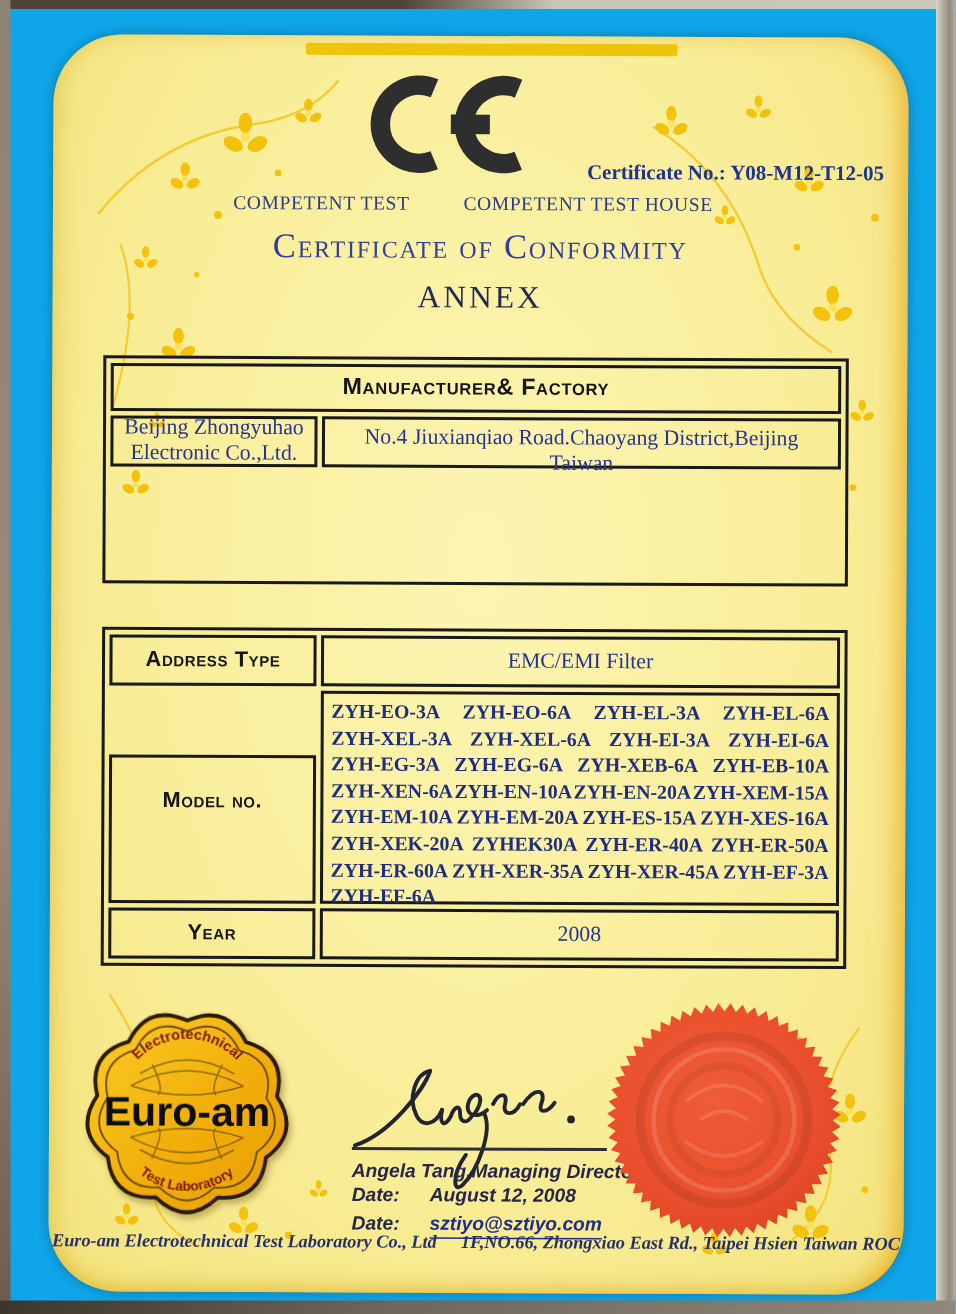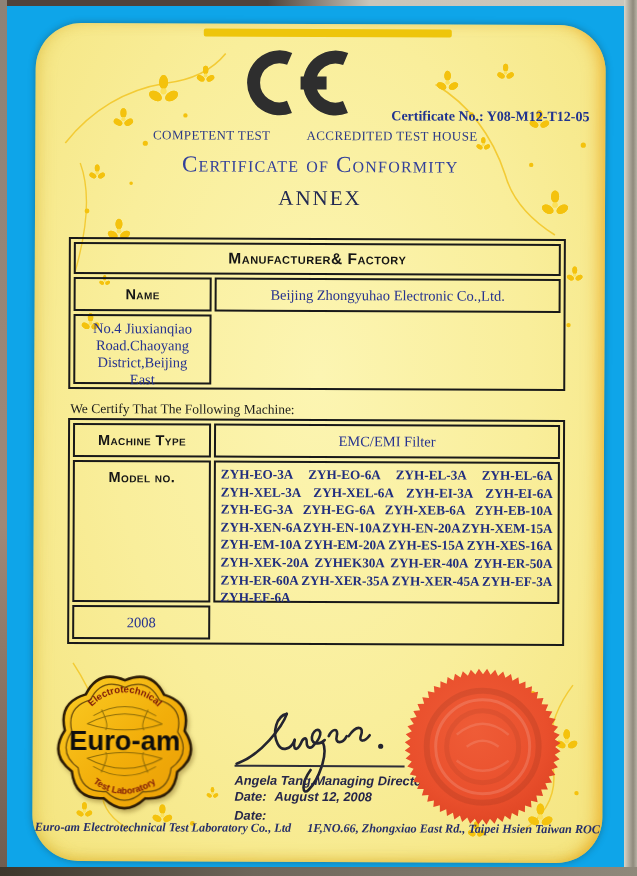--- a/index.html
+++ b/index.html
@@ -42,28 +42,28 @@
   .t-head{font-family:"Liberation Sans","DejaVu Sans",sans-serif;font-weight:bold;font-size:15.5px;
     font-variant:small-caps;color:#141414;letter-spacing:.5px;}
   .t-label{font-family:"Liberation Sans","DejaVu Sans",sans-serif;font-weight:bold;font-size:14.5px;
     font-variant:small-caps;color:#161616;letter-spacing:.4px;}
   .t-val{font-size:14.5px;color:#273390;text-align:center;}
   .addr-cell{flex-direction:column;justify-content:space-evenly;padding:4px 6px;}
   .model-cell{flex-direction:column;align-items:stretch;justify-content:flex-start;
     padding:3px 5px 2px 5px;}
   .model-row{display:flex;justify-content:space-between;line-height:17.6px;font-size:13.2px;
     font-weight:bold;color:#202d7e;}
-  .model-label-cell{align-items:flex-start;padding-top:7px;}
+  .model-label-cell{align-items:flex-start;padding-top:21px;margin-top:43px;}
   .certify{position:absolute;left:36px;top:378px;font-size:13.5px;color:#1d1d1d;}
   
   .signoff{position:absolute;left:202px;top:741px;width:210px;
     font-family:"Liberation Sans","DejaVu Sans",sans-serif;font-style:italic;font-weight:bold;
     color:#26264a;font-size:12.8px;}
   .sig-rule{width:170px;border-top:2px solid #2e2e38;margin-bottom:6px;}
-  .signoff .row{display:flex;gap:8px;line-height:18.5px;text-align:right;}
+  .signoff .row{display:flex;gap:20px;line-height:18.5px;text-align:right;}
   .mail-val{color:#1f2d8a;border-bottom:1.5px solid #1f2d8a;}
   .footer-line{position:absolute;left:0;right:0;top:797px;display:flex;justify-content:center;
     gap:16px;font-style:italic;font-weight:bold;font-size:12.2px;color:#273069;z-index:6;}
   svg text{font-family:"Liberation Sans","DejaVu Sans",sans-serif;}
 </style>
 </head>
 <body>
 
 <div id="stage">
   <div class="band-top"></div>
@@ -144,40 +144,38 @@
         <path d="M49 13 A26 26 0 1 0 49 61"></path>
         <path d="M105 13 A26 26 0 1 0 105 61"></path>
         <path d="M60 37 H86"></path>
       </g>
     </svg>
 
     <div class="cert-no">Certificate No.: Y08-M12-T12-05</div>
 
     <div class="competent-row">
       <span>COMPETENT TEST</span>
-      <span>ACCREDITED TEST HOUSE</span>
+      <span>COMPETENT TEST HOUSE</span>
     </div>
 
     <div class="title">Certificate of Conformity</div>
     <div class="annex">ANNEX</div>
 
     <div class="cert-table" style="top:214px;grid-template-rows:32px 34px 70px;">
       <div class="cell span2 t-head">Manufacturer&amp; Factory</div>
-      <div class="cell t-label">Name</div>
       <div class="cell t-val">Beijing Zhongyuhao Electronic Co.,Ltd.</div>
       <div class="cell t-val addr-cell">
         <div>No.4 Jiuxianqiao Road.Chaoyang District,Beijing</div>
-        <div>East</div>
+        <div>Taiwan</div>
       </div>
     </div>
 
-    <div class="certify">We Certify That The Following Machine:</div>
 
     <div class="cert-table" style="top:395px;grid-template-rows:34px 142px 34px;">
-      <div class="cell t-label">Machine Type</div>
+      <div class="cell t-label">Address Type</div>
       <div class="cell t-val">EMC/EMI Filter</div>
       <div class="cell t-label model-label-cell">Model no.</div>
       <div class="cell model-cell">
         <div class="model-row">
           <span>ZYH-EO-3A</span>
           <span>ZYH-EO-6A</span>
           <span>ZYH-EL-3A</span>
           <span>ZYH-EL-6A</span>
         </div>
         <div class="model-row">
@@ -213,20 +211,21 @@
         <div class="model-row">
           <span>ZYH-ER-60A</span>
           <span>ZYH-XER-35A</span>
           <span>ZYH-XER-45A</span>
           <span>ZYH-EF-3A</span>
         </div>
         <div class="model-row">
           <span>ZYH-EF-6A</span>
         </div>
       </div>
+      <div class="cell t-label">Year</div>
       <div class="cell t-val">2008</div>
     </div>
 
     <svg class="abs" style="left:16px;top:642px;filter:drop-shadow(2px 3px 2px rgba(90,60,0,.35));" width="152" height="152" viewBox="0 0 150 150">
       <defs>
         <linearGradient id="bgold" x1="0" y1="0" x2="1" y2="1">
           <stop offset="0" stop-color="#fbcd25"></stop>
             <stop offset=".55" stop-color="#f2ae0a"></stop>
           <stop offset="1" stop-color="#e99c06"></stop>
         </linearGradient>
@@ -271,20 +270,21 @@
 
     <div class="signoff">
       <div class="sig-rule"></div>
       <div>Angela Tang,Managing Director</div>
       <div class="row">
         <span>Date:</span>
         <span>August 12, 2008</span>
       </div>
       <div class="row">
         <span>Date:</span>
+        <span class="mail-val">sztiyo@sztiyo.com</span>
       </div>
     </div>
 
     <div class="footer-line">
       <span>Euro-am Electrotechnical Test Laboratory Co., Ltd</span>
       <span>1F,NO.66, Zhongxiao East Rd., Taipei Hsien Taiwan ROC</span>
     </div>
 
     <svg class="abs" style="left:368px;top:640px;z-index:5;" width="164" height="164" viewBox="0 0 164 164">
       <defs>

